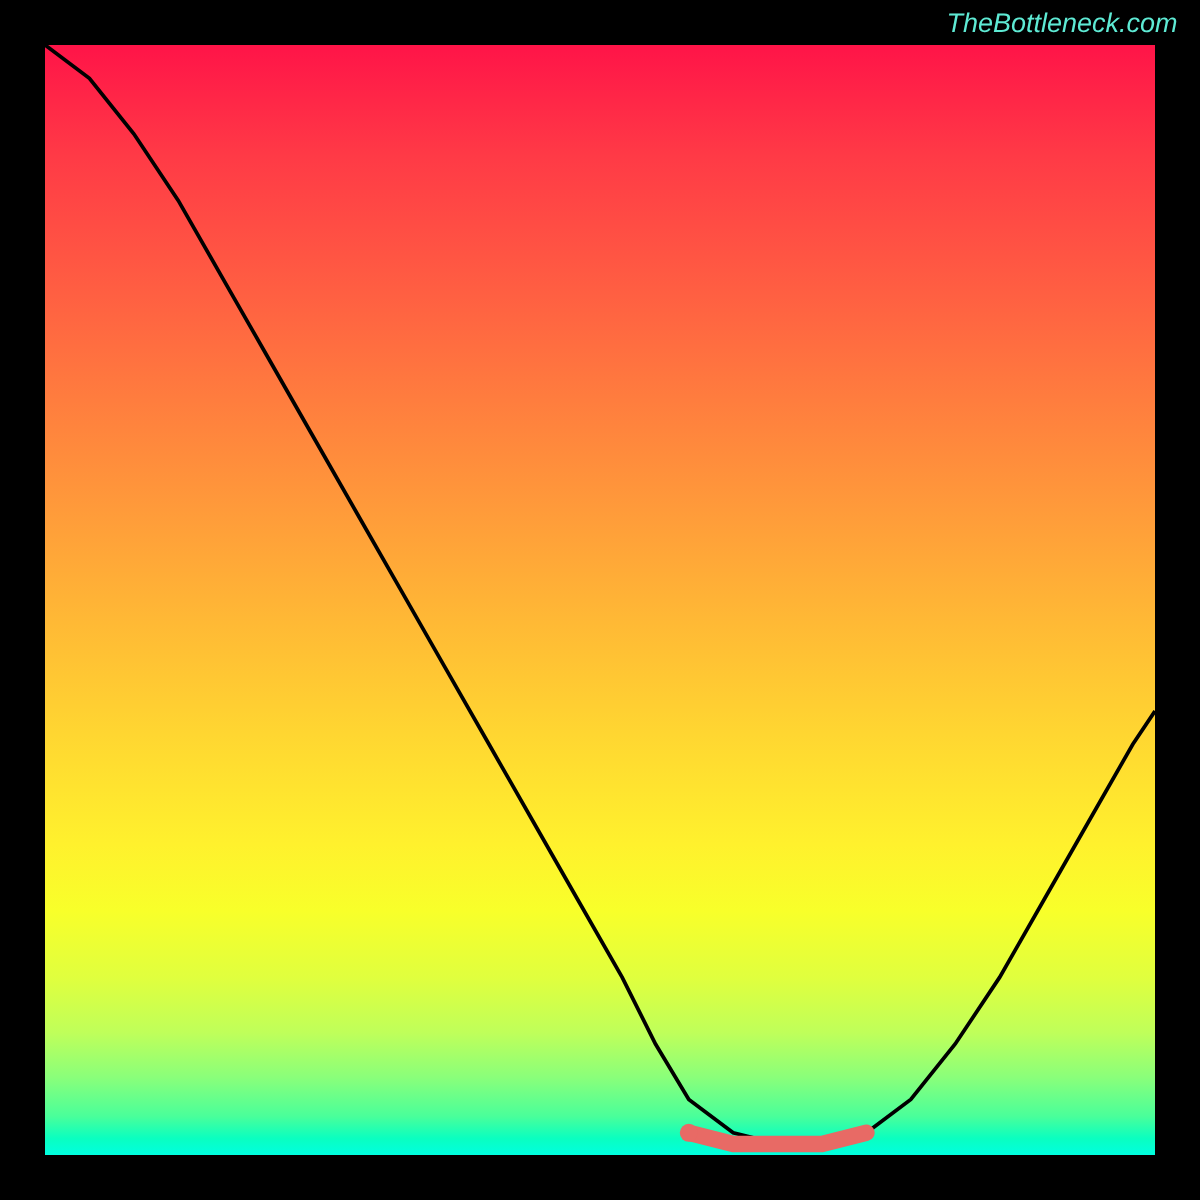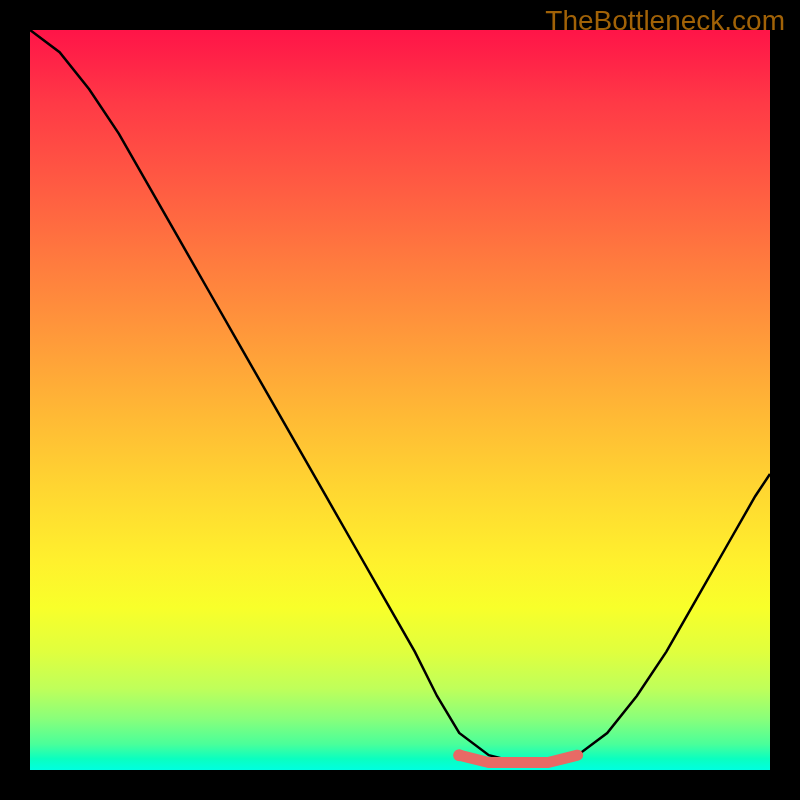--- a/index.html
+++ b/index.html
@@ -8,24 +8,25 @@
     width: 800px;
     height: 800px;
     background: #000;
     position: relative;
     font-family: Arial, sans-serif;
   }
   .watermark {
     position: absolute;
     top: 5px;
     right: 15px;
-    color: #a16207;
-    font-size: 28px;
+    color: #5eead4;
+    font-size: 18px;
     font-weight: 500;
     z-index: 10;
+    font-style: italic;
   }
   .plot-area {
     position: absolute;
     top: 30px;
     left: 30px;
     width: 740px;
     height: 740px;
     background: linear-gradient(to bottom,
       #ff1448 0%,
       #ff3a46 10%,

